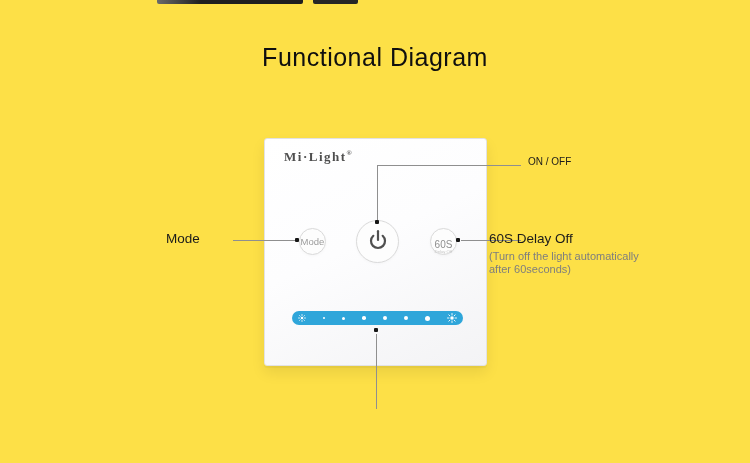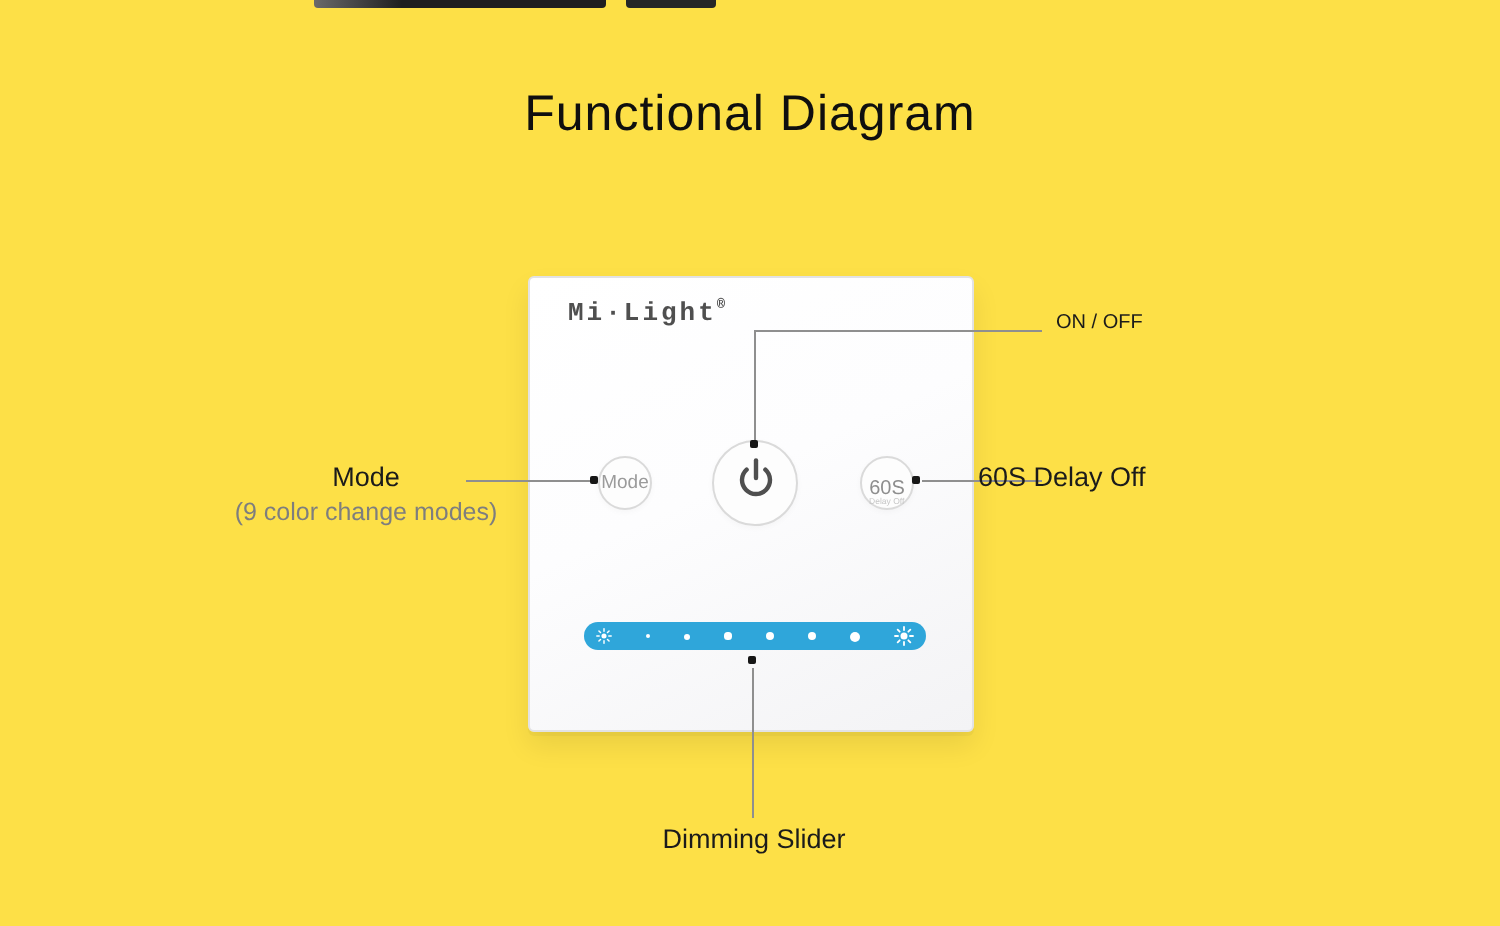--- a/index.html
+++ b/index.html
@@ -12,21 +12,21 @@
   .topbar.b2{left:313px;width:45px;background:#262626;}
 
   .title{position:absolute;top:43px;left:0;width:750px;text-align:center;
          font-size:25px;color:#0f0f0f;letter-spacing:.5px;}
 
   
   .panel{position:absolute;left:264px;top:138px;width:221px;height:226px;
          background:linear-gradient(155deg,#ffffff 0%,#fdfdfe 45%,#f3f3f5 100%);
          border:1px solid #e2e2e4;border-radius:3px;
          box-shadow:0 2px 0 rgba(0,0,0,.03),0 7px 14px rgba(0,0,0,.08);}
-  .brand{position:absolute;left:19px;top:10px;font-family:Liberation Mono, monospace;
+  .brand{position:absolute;left:19px;top:10px;font-family:Liberation Serif, serif;
          font-weight:bold;font-size:13px;color:#4f4f4f;letter-spacing:1.5px;}
   .brand sup{font-size:7px;letter-spacing:0;vertical-align:6px;}
 
   .circle-btn{position:absolute;border:1px solid #dadada;border-radius:50%;background:#fdfdfd;
               display:flex;flex-direction:column;align-items:center;justify-content:center;
               box-shadow:0 1px 3px rgba(0,0,0,.03);box-sizing:border-box;}
   .btn-mode{left:34px;top:89px;width:27px;height:27px;}
   .btn-mode .t{font-size:9.5px;color:#9b9b9b;}
   .btn-power{left:91px;top:81px;width:43px;height:43px;}
   .btn-60s{left:165px;top:89px;width:27px;height:27px;justify-content:flex-end;}
@@ -126,26 +126,26 @@
 
   <div class="lead" style="left:377px;top:165px;width:1px;height:57px"></div>
   <div class="lead" style="left:377px;top:165px;width:144px;height:1px"></div>
   <div class="pt" style="left:375px;top:220px"></div>
   <div class="lbl lbl-onoff">ON / OFF</div>
 
   <div class="lead" style="left:233px;top:240px;width:62px;height:1px"></div>
   <div class="pt" style="left:295px;top:238px"></div>
   <div class="lbl lbl-mode">
     <span>Mode</span>
-    <span class="sub">(9 color change modes)</span>
   </div>
 
   <div class="lead" style="left:461px;top:240px;width:60px;height:1px"></div>
   <div class="pt" style="left:456px;top:238px"></div>
   <div class="lbl lbl-60s">
     <span>60S Delay Off</span>
+    <span class="sub first">(Turn off the light automatically</span>
+    <span class="sub">after 60seconds)</span>
   </div>
 
   <div class="lead" style="left:376px;top:334px;width:1px;height:75px"></div>
   <div class="pt" style="left:374px;top:328px"></div>
-  <div class="lbl lbl-dim">Dimming Slider</div>
 
 </div>
 
 </body></html>

